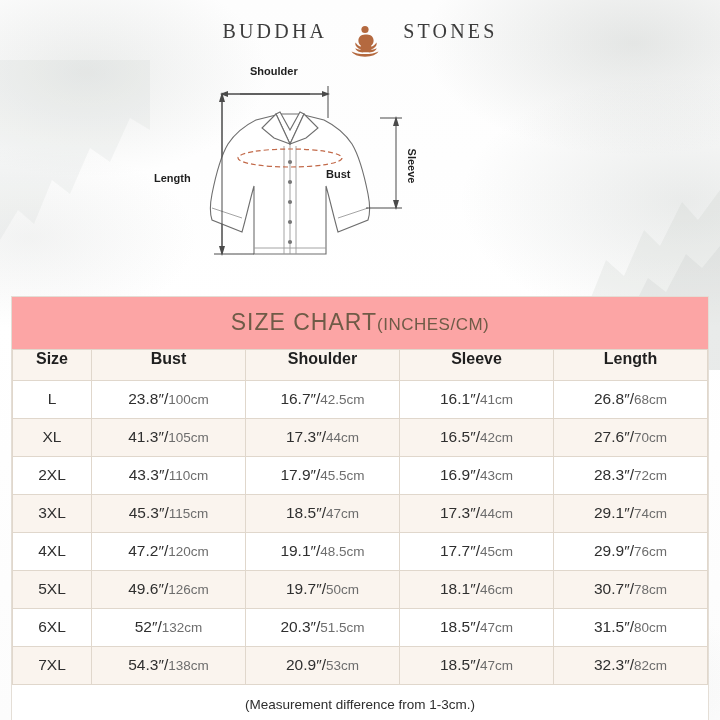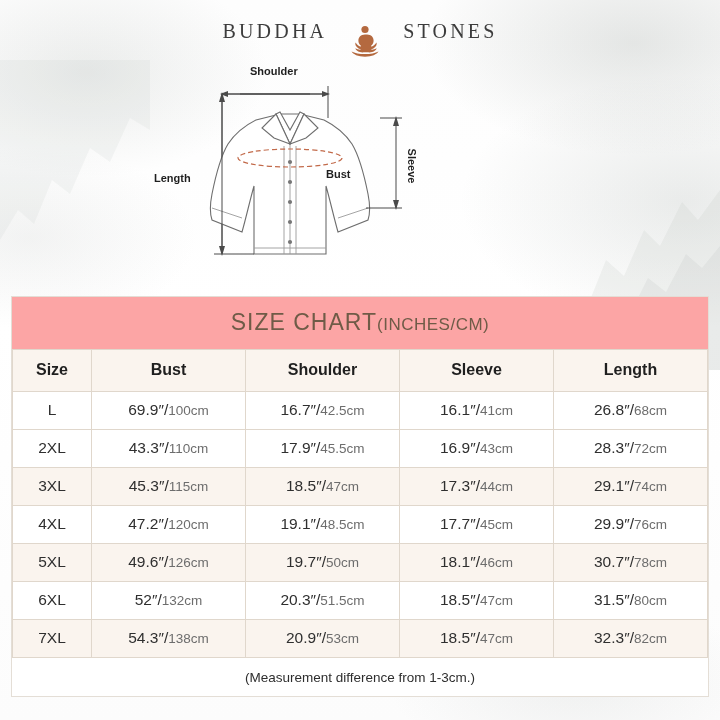--- a/index.html
+++ b/index.html
@@ -97,21 +97,21 @@
   }
   th, td {
     border: 1px solid #e0d7cc;
     text-align: center;
     color: #2f2f2f;
     font-weight: 400;
   }
   thead th {
     background: #faf4ee;
     font-size: 16px;
-    padding: 11px 0 12px;
+    padding: 0 0 12px;
     font-weight: 700;
     color: #1f1f1f;
   }
   thead th.col-size { width: 78px; }
   tbody td {
     font-size: 15.5px;
     padding: 9px 0 10px;
     background: #ffffff;
   }
   tbody tr.alt td { background: #faf4ee; }
@@ -227,24 +227,31 @@
         <th class="col-size">Size</th>
         <th>Bust</th>
         <th>Shoulder</th>
         <th>Sleeve</th>
         <th>Length</th>
       </tr>
     </thead>
     <tbody>
       <tr>
         <td class="size-cell">L</td>
-        <td><span>69.9″/</span><span class="unit">100cm</span></td>
+        <td><span>23.8″/</span><span class="unit">100cm</span></td>
         <td><span>16.7″/</span><span class="unit">42.5cm</span></td>
         <td><span>16.1″/</span><span class="unit">41cm</span></td>
         <td><span>26.8″/</span><span class="unit">68cm</span></td>
+      </tr>
+      <tr class="alt">
+        <td class="size-cell">XL</td>
+        <td><span>41.3″/</span><span class="unit">105cm</span></td>
+        <td><span>17.3″/</span><span class="unit">44cm</span></td>
+        <td><span>16.5″/</span><span class="unit">42cm</span></td>
+        <td><span>27.6″/</span><span class="unit">70cm</span></td>
       </tr>
       <tr>
         <td class="size-cell">2XL</td>
         <td><span>43.3″/</span><span class="unit">110cm</span></td>
         <td><span>17.9″/</span><span class="unit">45.5cm</span></td>
         <td><span>16.9″/</span><span class="unit">43cm</span></td>
         <td><span>28.3″/</span><span class="unit">72cm</span></td>
       </tr>
       <tr class="alt">
         <td class="size-cell">3XL</td>

